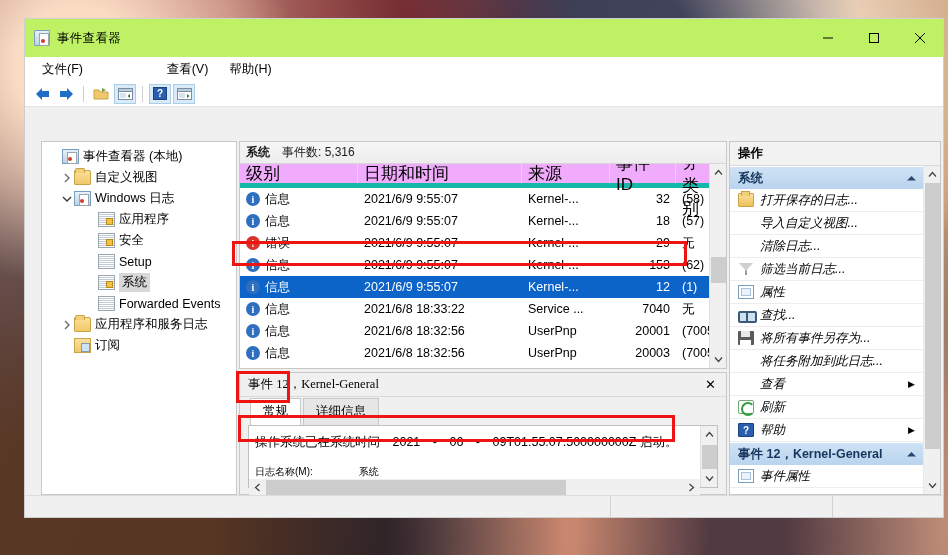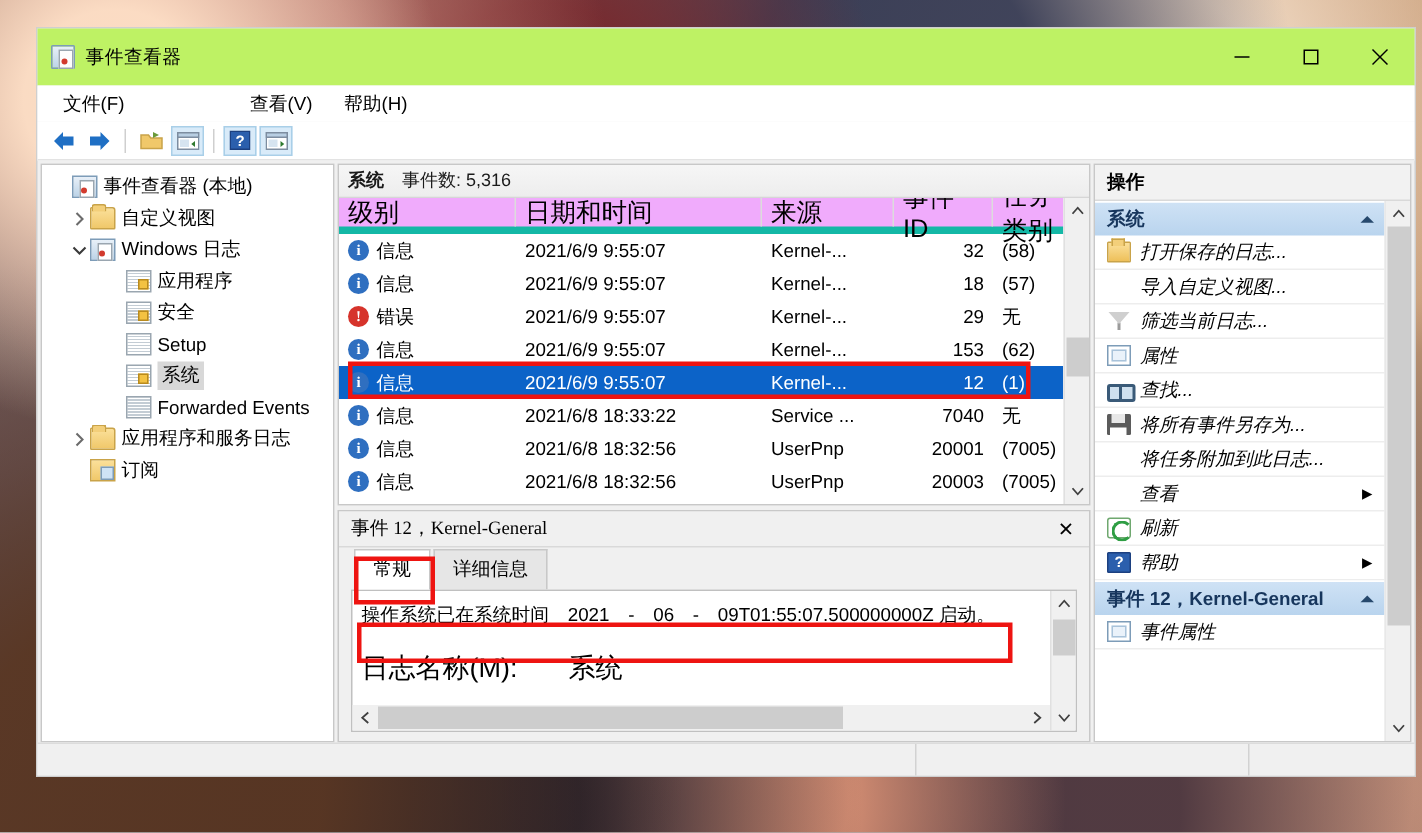--- a/index.html
+++ b/index.html
@@ -72,21 +72,21 @@
     display: flex; align-items: center; padding-left: 6px; gap: 2px;
     border-bottom: 1px solid #e3e3e3;
   }
   .tb-btn {
     width: 22px; height: 20px; display: flex; align-items: center;
     justify-content: center;
   }
   .tb-sep { width: 1px; height: 16px; background: #cfcfcf; margin: 0 4px; }
   .tb-btn.sel { background: #d9ebf9; border: 1px solid #a9cfe8; }
   
-  .panes { flex: 1; display: flex; padding: 2px 2px 0 2px; gap: 2px; min-height: 0; }
+  .panes { flex: 1; display: flex; padding: 2px 2px 0 16px; gap: 2px; min-height: 0; margin-top: 32px; }
   .pane { background: #fff; border: 1px solid #c8c8c8; overflow: hidden; }
   
   #tree-pane { width: 196px; flex: none; display: flex; flex-direction: column; }
   .tree { padding: 4px 0 0 4px; font-size: 12.5px; }
   .tnode {
     display: flex; align-items: center; height: 21px; white-space: nowrap;
   }
   .tw { width: 14px; flex: none; display: flex; align-items: center;
         justify-content: center; color: #6b6b6b; }
   .tw svg { display: block; }
@@ -202,21 +202,21 @@
     padding: 4px 12px 5px; font-size: 12.5px; background: #e6e6e6;
     border: 1px solid #c8c8c8; border-bottom: none; color: #000;
   }
   .tab.active { background: #fff; position: relative; z-index: 2; }
   .detail-body {
     flex: 1; margin: 0 8px 6px; background: #fff; border: 1px solid #c0c0c0;
     display: flex; min-height: 0;
   }
   .detail-text { flex: 1; min-width: 0; display: flex; flex-direction: column; }
   .msg-line { font-size: 12.5px; padding: 8px 6px 0; white-space: nowrap; }
-  .logname { font-size: 18px; padding: 14px 6px 0; display: flex; gap: 34px;
+  .logname { font-size: 10px; padding: 14px 6px 0; display: flex; gap: 46px;
              white-space: nowrap; }
   .hscroll { height: 17px; flex: none; margin-top: auto; display: flex;
              align-items: center; background: #f0f0f0; }
   .hs-arrow { width: 17px; height: 17px; display: flex; align-items: center;
               justify-content: center; color: #505050; }
   .hs-track { flex: 1; height: 17px; position: relative; }
   .hs-thumb { position: absolute; top: 1px; left: 0; height: 15px; width: 72%;
               background: #cdcdcd; }
   
   #act-pane { width: 212px; flex: none; display: flex; flex-direction: column;
@@ -661,20 +661,24 @@
 
             <div class="act-item">
               <span class="aicon ai-open"></span>
               <span class="lbl">打开保存的日志...</span>
             </div>
             <div class="act-item">
               <span class="aicon blank"></span>
               <span class="lbl">导入自定义视图...</span>
             </div>
             <div class="act-item">
+              <span class="aicon blank"></span>
+              <span class="lbl">清除日志...</span>
+            </div>
+            <div class="act-item">
               <span class="aicon ai-filter2"></span>
               <span class="lbl">筛选当前日志...</span>
             </div>
             <div class="act-item">
               <span class="aicon ai-prop"></span>
               <span class="lbl">属性</span>
             </div>
             <div class="act-item">
               <span class="aicon ai-find"></span>
               <span class="lbl">查找...</span>

